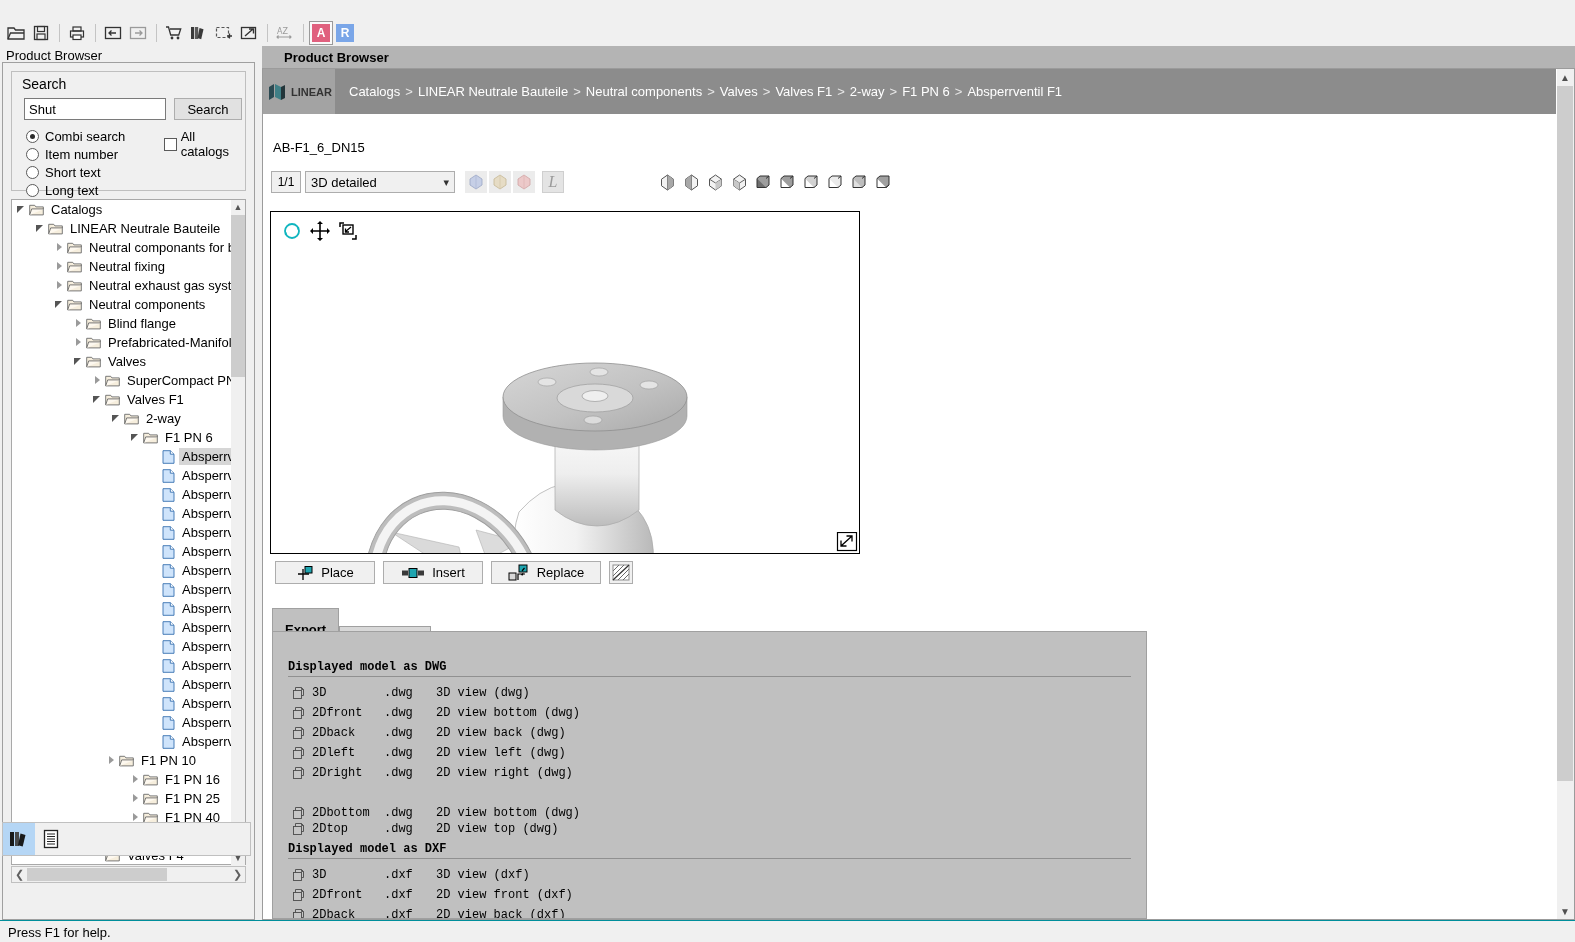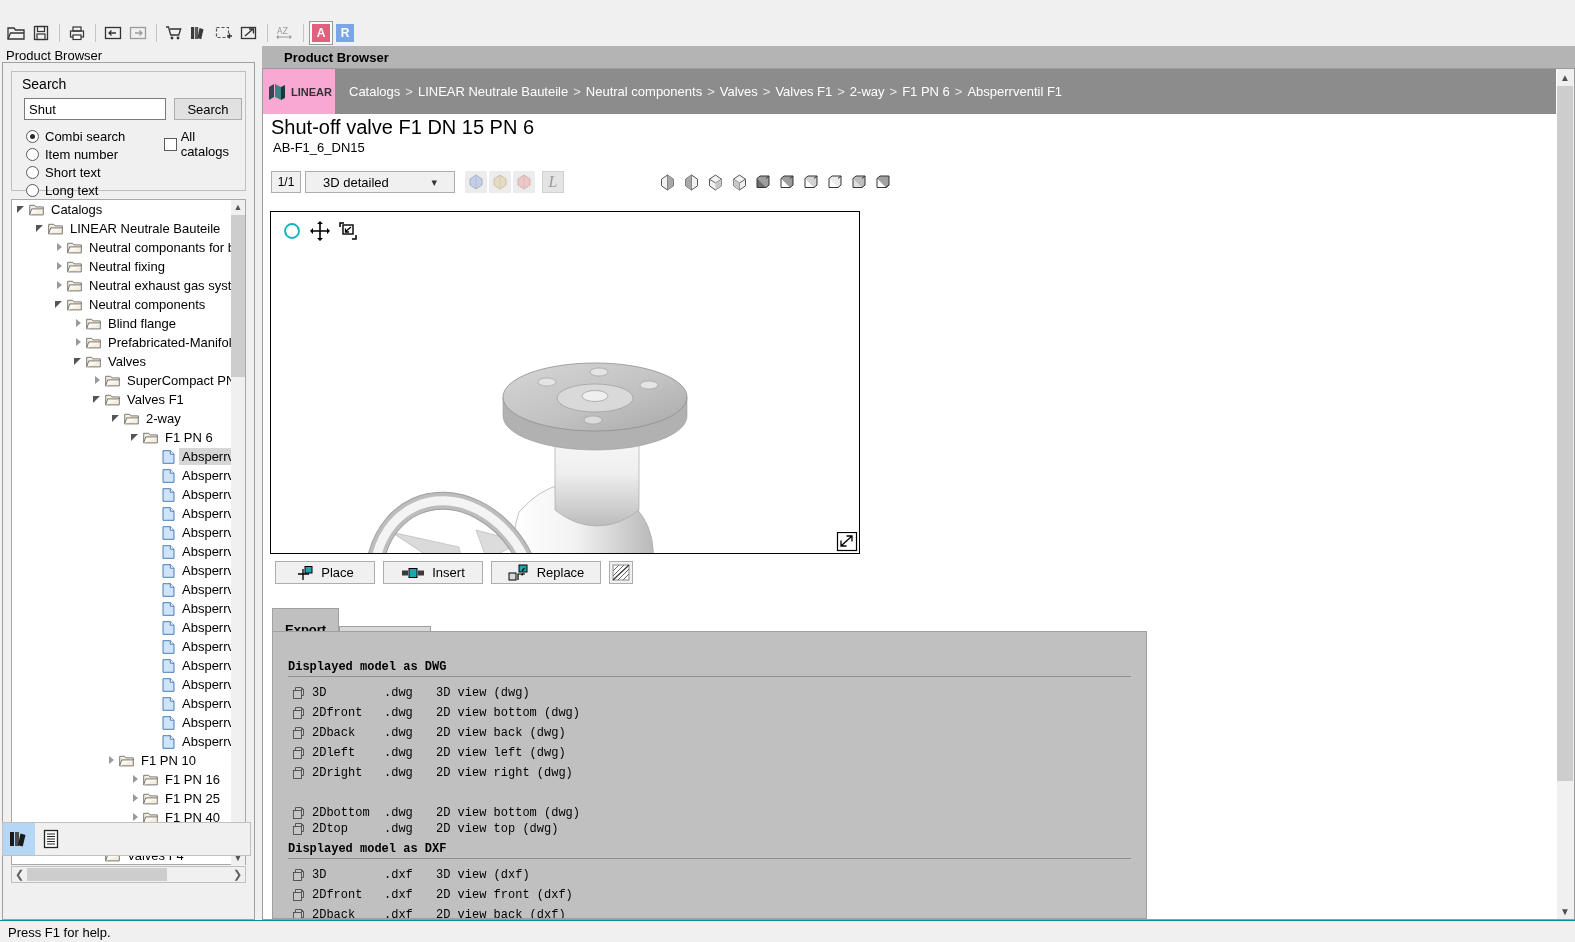--- a/index.html
+++ b/index.html
@@ -61,33 +61,33 @@
   .tabbtn.active{background:#b5d6f5;}
 
   
   .mainwrap{position:absolute;left:262px;top:46px;width:1313px;height:874px;background:#f0f0f0;}
   .pbheader{position:absolute;left:0;top:0;width:1313px;height:22px;background:#b4b4b4;display:flex;align-items:center;}
   .pbheader .t{margin-left:22px;font-size:13px;font-weight:bold;color:#000;}
 
   .content{position:absolute;left:0;top:22px;width:1295px;height:852px;background:#fff;border:1px solid #9b9b9b;border-right:none;box-sizing:border-box;overflow:hidden;}
 
   .crumbbar{position:absolute;left:0;top:0;width:1293px;height:45px;background:#8c8c8c;display:flex;align-items:center;}
-  .logobox{width:72px;height:45px;background:#f9a8d4;display:flex;align-items:center;justify-content:center;flex:0 0 auto;}
+  .logobox{width:72px;height:45px;background:#a3a3a3;display:flex;align-items:center;justify-content:center;flex:0 0 auto;}
   .crumbs{display:flex;align-items:center;flex-wrap:nowrap;font-size:13px;color:#fff;padding-left:14px;}
   .crumb{cursor:pointer;}
   .crumbsep{margin:0 5px;color:#e8e8e8;}
 
   .titlearea{position:absolute;left:0;top:45px;width:1293px;height:45px;background:#fff;}
   .maintitle{position:absolute;left:8px;top:2px;font-size:20px;color:#000;letter-spacing:0px;}
   .subtitle{position:absolute;left:10px;top:26px;font-size:13px;color:#000;}
 
   
   .viewbar{position:absolute;left:8px;top:100px;width:1280px;height:26px;display:flex;align-items:center;}
   .pagebox{width:30px;height:22px;border:1px solid #adadad;background:#f0f0f0;display:flex;align-items:center;justify-content:center;font-size:12px;box-sizing:border-box;}
-  .combo{margin-left:4px;width:150px;height:22px;border:1px solid #adadad;background:#f0f0f0;display:flex;align-items:center;justify-content:space-between;padding:0 17px;box-sizing:border-box;font-size:13px;}
+  .combo{margin-left:4px;width:150px;height:22px;border:1px solid #adadad;background:#f0f0f0;display:flex;align-items:center;justify-content:space-between;padding:0 5px;box-sizing:border-box;font-size:13px;}
   .swatchset{margin-left:10px;display:flex;align-items:center;}
   .swatch{width:22px;height:22px;display:flex;align-items:center;justify-content:center;margin-right:2px;background:#ececec;}
   .lbtn{width:22px;height:22px;display:flex;align-items:center;justify-content:center;background:#e4e4e4;border:1px solid #cfcfcf;box-sizing:border-box;font-style:italic;font-family:"Liberation Serif",serif;font-size:16px;color:#9a9a9a;margin-left:5px;}
   .viewicons{margin-left:92px;display:flex;align-items:center;}
   .vicon{width:22px;height:22px;display:flex;align-items:center;justify-content:center;margin-right:2px;}
 
   
   .viewport{position:absolute;left:270px;top:211px;width:590px;height:343px;background:#fff;border:1px solid #000;box-sizing:border-box;}
   .vpctrls{position:absolute;left:8px;top:6px;display:flex;align-items:center;}
   .vpc{width:26px;height:26px;display:flex;align-items:center;justify-content:center;margin-right:2px;}
@@ -588,21 +588,20 @@
             <span class="crumbsep">&gt;</span>
             <span class="crumb">2-way</span>
             <span class="crumbsep">&gt;</span>
             <span class="crumb">F1 PN 6</span>
             <span class="crumbsep">&gt;</span>
             <span class="crumb">Absperrventil F1</span>
           </div>
       </div>
 
       <div class="titlearea">
-        <div class="maintitle">Shut-off valve F1 DN  15  PN 6</div>
         <div class="subtitle">AB-F1_6_DN15</div>
       </div>
 
       <div class="viewbar">
         <div class="pagebox">1/1</div>
         <div class="combo">
           <span>3D detailed</span>
           <span style="font-size:11px;color:#333;">▾</span>
         </div>
         <div class="swatchset">

